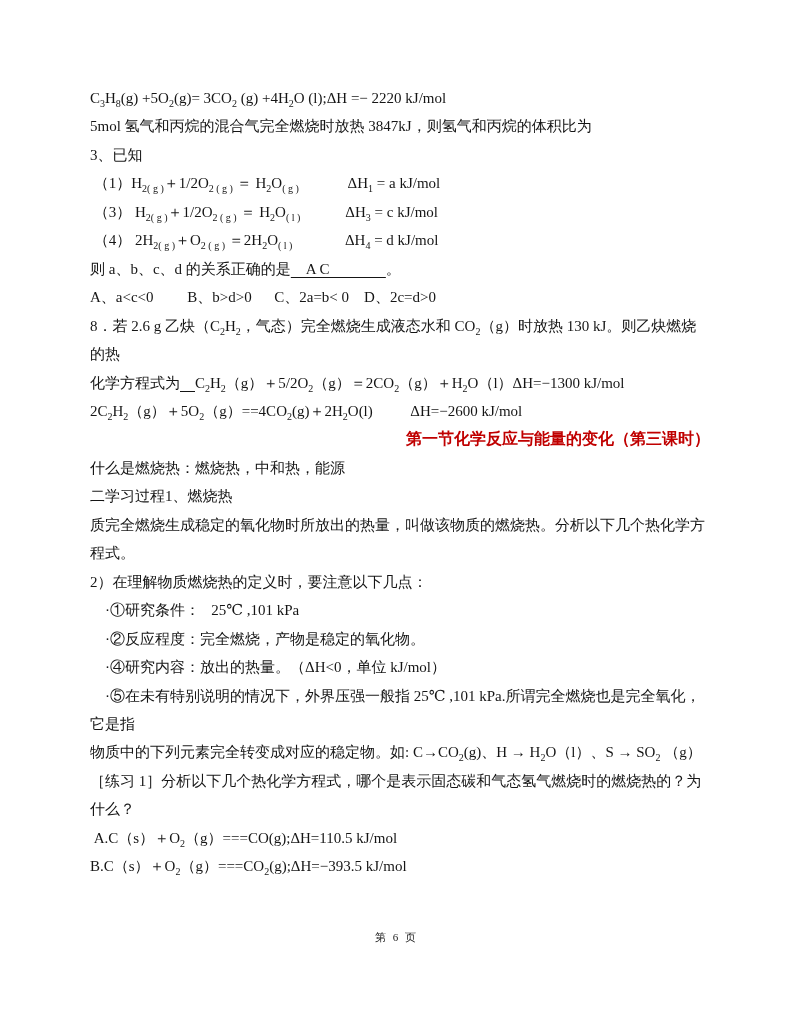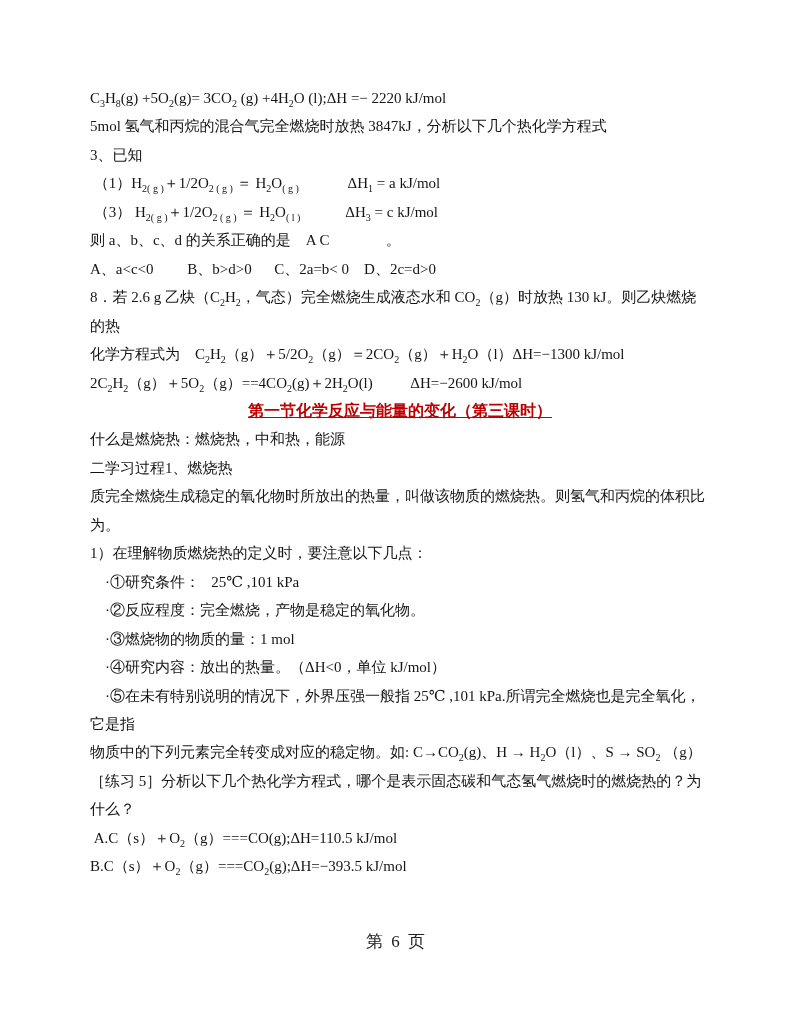--- a/index.html
+++ b/index.html
@@ -11,60 +11,59 @@
   #doc{
     position:absolute;left:90px;top:84px;width:620px;
     font-size:15px;
   }
   .line{
     line-height:28.45px;
     white-space:pre-wrap;
     min-height:28.45px;
   }
   .heading{
-    text-align:center;
+    text-align:right;
     font-weight:bold;
     font-size:16px;
     font-family:"Liberation Sans","DejaVu Sans",sans-serif;
     color:var(--heading-color,#c00000);
-    text-decoration:underline;
   }
   sub{font-size:10px;line-height:0;}
-  .ul{text-underline-offset:3px;}
+  .ul{text-decoration:underline;text-underline-offset:3px;}
   footer{
     position:absolute;top:930px;left:0;width:793px;
-    text-align:center;font-size:17px;color:#222;
+    text-align:center;font-size:11px;color:#222;
     letter-spacing:2px;
   }
 </style>
 </head>
 <body style="color: rgb(21, 21, 21);">
 
 <main id="doc">
     <div class="line">C<sub>3</sub>H<sub>8</sub>(g) +5O<sub>2</sub>(g)= 3CO<sub>2</sub> (g) +4H<sub>2</sub>O (l);ΔH =− 2220 kJ/mol</div>
-    <div class="line">5mol 氢气和丙烷的混合气完全燃烧时放热 3847kJ，分析以下几个热化学方程式</div>
+    <div class="line">5mol 氢气和丙烷的混合气完全燃烧时放热 3847kJ，则氢气和丙烷的体积比为</div>
     <div class="line">3、已知</div>
     <div class="line">&nbsp;（1）H<sub>2( g )</sub>＋1/2O<sub>2 ( g )</sub> ＝ H<sub>2</sub>O<sub>( g )</sub>&nbsp;&nbsp;&nbsp;&nbsp;&nbsp;&nbsp;&nbsp;&nbsp;&nbsp;&nbsp;&nbsp;&nbsp;&nbsp;ΔH<sub>1</sub> = a kJ/mol</div>
     <div class="line">&nbsp;（3）&nbsp;H<sub>2( g )</sub>＋1/2O<sub>2 ( g )</sub> ＝ H<sub>2</sub>O<sub>( l )</sub>&nbsp;&nbsp;&nbsp;&nbsp;&nbsp;&nbsp;&nbsp;&nbsp;&nbsp;&nbsp;&nbsp;&nbsp;ΔH<sub>3</sub> = c kJ/mol</div>
+    <div class="line">&nbsp;（4）&nbsp;2H<sub>2( g )</sub>＋O<sub>2 ( g )</sub> ＝2H<sub>2</sub>O<sub>( l )</sub>&nbsp;&nbsp;&nbsp;&nbsp;&nbsp;&nbsp;&nbsp;&nbsp;&nbsp;&nbsp;&nbsp;&nbsp;&nbsp;&nbsp;ΔH<sub>4</sub> = d kJ/mol</div>
     <div class="line">则 a、b、c、d 的关系正确的是<span class="ul">&nbsp;&nbsp;&nbsp;&nbsp;A C&nbsp;&nbsp;&nbsp;&nbsp;&nbsp;&nbsp;&nbsp;&nbsp;&nbsp;&nbsp;&nbsp;&nbsp;&nbsp;&nbsp;&nbsp;</span>。</div>
     <div class="line">A、a&lt;c&lt;0&nbsp;&nbsp;&nbsp;&nbsp;&nbsp;&nbsp;&nbsp;&nbsp;&nbsp;B、b&gt;d&gt;0&nbsp;&nbsp;&nbsp;&nbsp;&nbsp;&nbsp;C、2a=b&lt; 0&nbsp;&nbsp;&nbsp;&nbsp;D、2c=d&gt;0</div>
     <div class="line">8．若 2.6 g 乙炔（C<sub>2</sub>H<sub>2</sub>，气态）完全燃烧生成液态水和 CO<sub>2</sub>（g）时放热 130 kJ。则乙炔燃烧的热</div>
     <div class="line">化学方程式为<span class="ul">&nbsp;&nbsp;&nbsp;&nbsp;</span>C<sub>2</sub>H<sub>2</sub>（g）＋5/2O<sub>2</sub>（g）＝2CO<sub>2</sub>（g）＋H<sub>2</sub>O（l）ΔH=−1300 kJ/mol</div>
     <div class="line">2C<sub>2</sub>H<sub>2</sub>（g）＋5O<sub>2</sub>（g）==4CO<sub>2</sub>(g)＋2H<sub>2</sub>O(l)&nbsp;&nbsp;&nbsp;&nbsp;&nbsp;&nbsp;&nbsp;&nbsp;&nbsp;&nbsp;ΔH=−2600 kJ/mol</div>
     <div class="line heading">第一节化学反应与能量的变化（第三课时）</div>
     <div class="line">什么是燃烧热：燃烧热，中和热，能源</div>
     <div class="line">二学习过程1、燃烧热</div>
-    <div class="line">质完全燃烧生成稳定的氧化物时所放出的热量，叫做该物质的燃烧热。则氢气和丙烷的体积比为。</div>
-    <div class="line">1）在理解物质燃烧热的定义时，要注意以下几点：</div>
+    <div class="line">质完全燃烧生成稳定的氧化物时所放出的热量，叫做该物质的燃烧热。分析以下几个热化学方程式。</div>
+    <div class="line">2）在理解物质燃烧热的定义时，要注意以下几点：</div>
     <div class="line">&nbsp;&nbsp;&nbsp;&nbsp;·①研究条件：&nbsp;&nbsp;&nbsp;25℃ ,101 kPa</div>
     <div class="line">&nbsp;&nbsp;&nbsp;&nbsp;·②反应程度：完全燃烧，产物是稳定的氧化物。</div>
-    <div class="line">&nbsp;&nbsp;&nbsp;&nbsp;·③燃烧物的物质的量：1 mol</div>
     <div class="line">&nbsp;&nbsp;&nbsp;&nbsp;·④研究内容：放出的热量。（ΔH&lt;0，单位 kJ/mol）</div>
     <div class="line">&nbsp;&nbsp;&nbsp;&nbsp;·⑤在未有特别说明的情况下，外界压强一般指 25℃ ,101 kPa.所谓完全燃烧也是完全氧化，它是指</div>
     <div class="line">物质中的下列元素完全转变成对应的稳定物。如: C→CO<sub>2</sub>(g)、H → H<sub>2</sub>O（l）、S → SO<sub>2</sub>&nbsp;（g）</div>
-    <div class="line">［练习 5］分析以下几个热化学方程式，哪个是表示固态碳和气态氢气燃烧时的燃烧热的？为什么？</div>
+    <div class="line">［练习 1］分析以下几个热化学方程式，哪个是表示固态碳和气态氢气燃烧时的燃烧热的？为什么？</div>
     <div class="line">&nbsp;A.C（s）＋O<sub>2</sub>（g）===CO(g);ΔH=110.5 kJ/mol</div>
     <div class="line">B.C（s）＋O<sub>2</sub>（g）===CO<sub>2</sub>(g);ΔH=−393.5 kJ/mol</div>
   </main>
 
 <footer>
   <span>第 6 页</span>
 </footer>
 
 </body></html>

